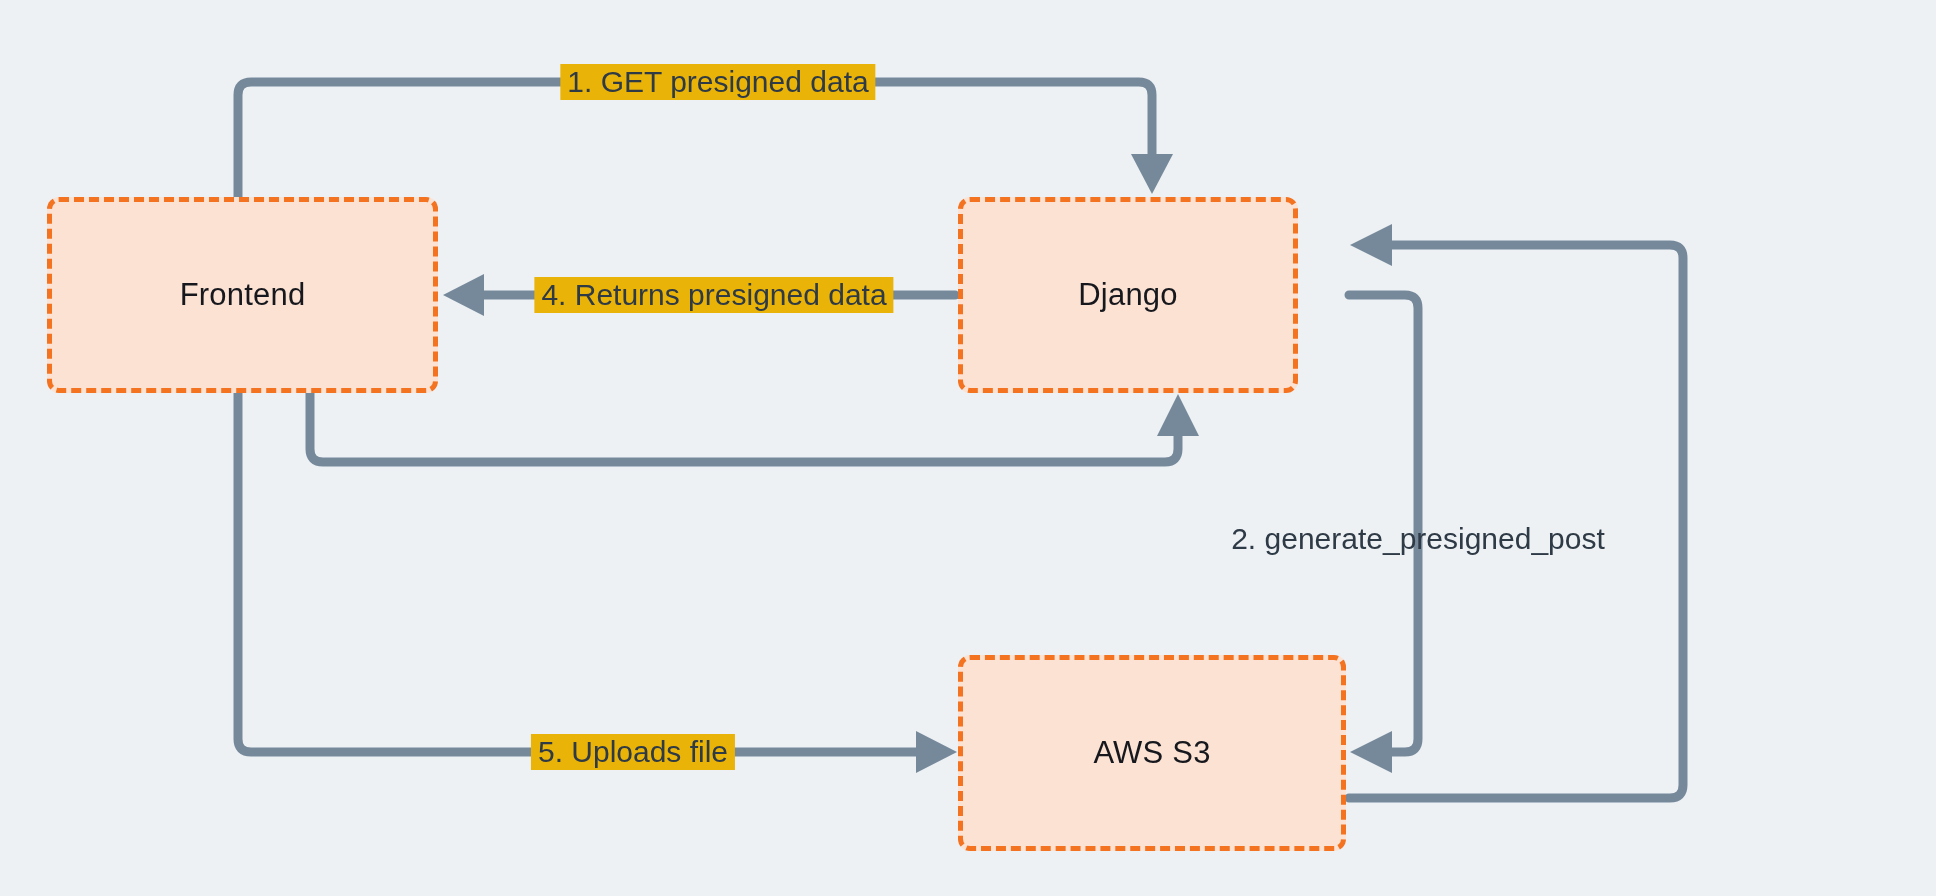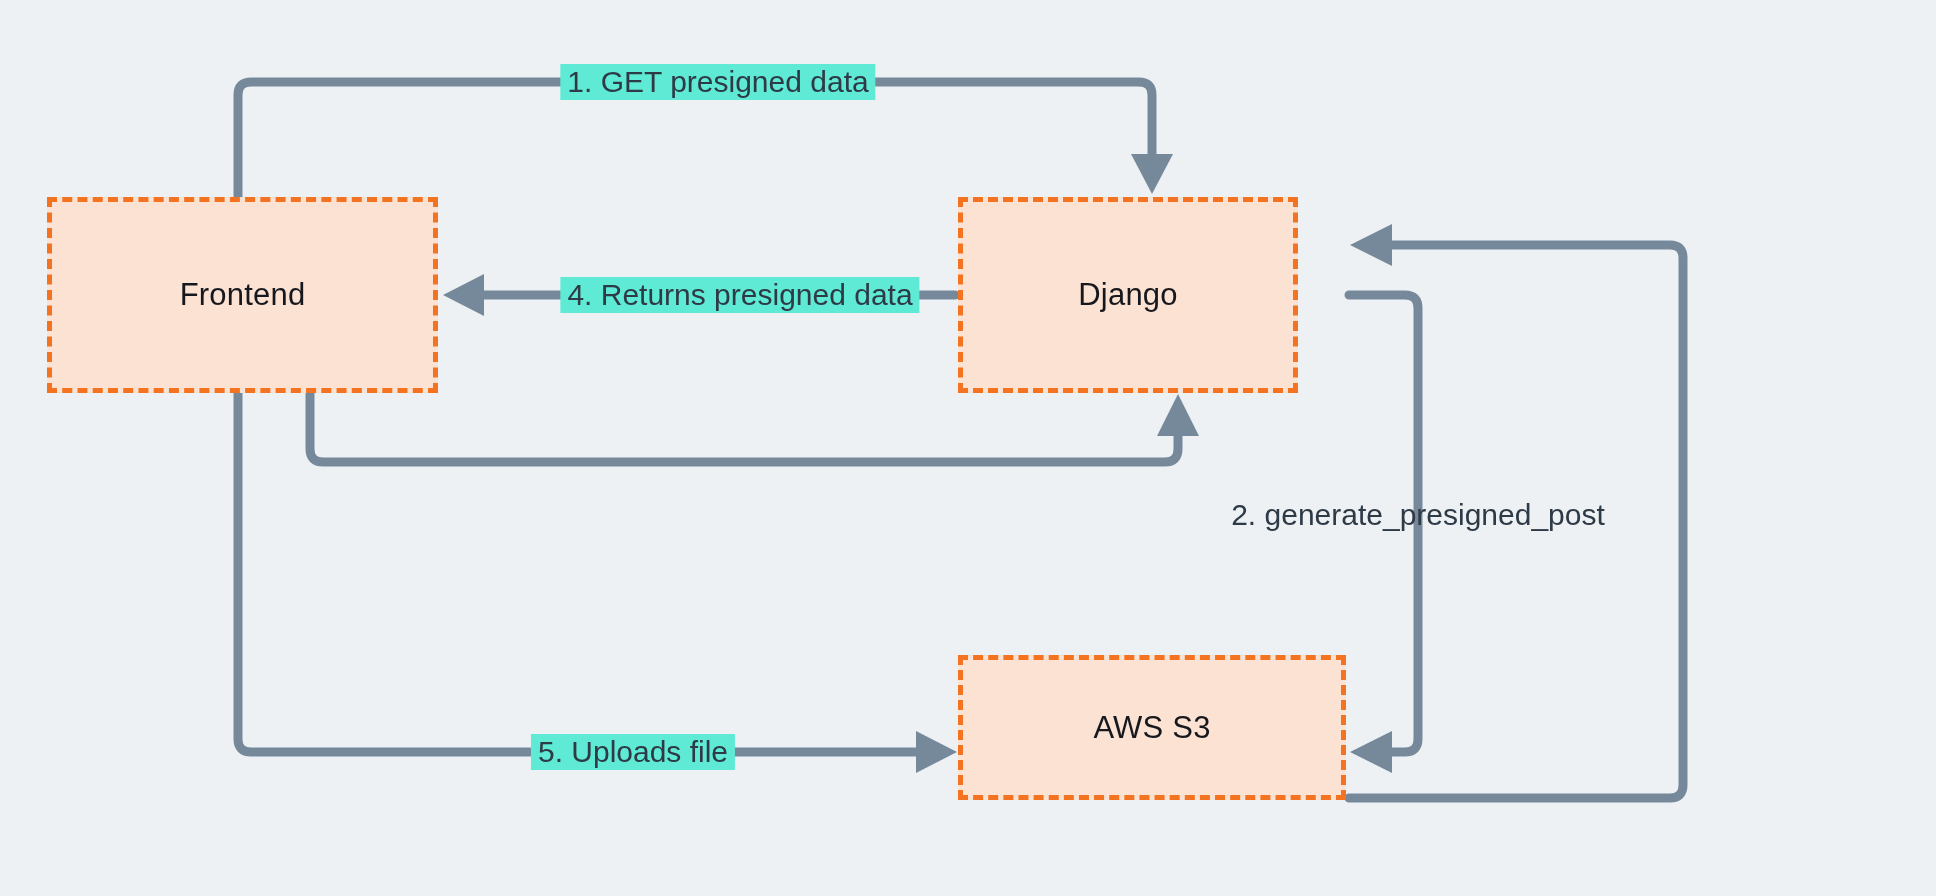--- a/index.html
+++ b/index.html
@@ -35,46 +35,47 @@
   }
   .arrow-head {
     fill: #76899b;
     stroke: none;
   }
   .node-box {
     position: absolute;
     box-sizing: border-box;
     background: #fce2d3;
     border: 5px dashed #f37321;
-    border-radius: 0;
+    border-radius: 12px;
     display: flex;
     align-items: center;
     justify-content: center;
   }
   .node-label {
     font-family: "Liberation Sans", sans-serif;
     font-size: 31px;
     color: #16181d;
     letter-spacing: 0.2px;
     white-space: pre;
   }
   .edge-label {
     position: absolute;
     font-family: "Liberation Sans", sans-serif;
     font-size: 30px;
     color: #2e3a46;
     white-space: pre;
-    background: #5eead4;
+    background: #eab308;
     line-height: 36px;
     padding: 0 7px;
     transform: translate(-50%, -50%);
     pointer-events: none;
   }
   .edge-label.plain {
     background: transparent;
+    margin-top: 24px;
   }
 </style>
 </head>
 <body>
 
 <div id="diagram-root">
 
   <svg class="canvas" viewBox="0 0 1936 896">
 
     <g>
@@ -110,27 +111,27 @@
   </svg>
 
   <div class="node-box" style="left:47px; top:197px; width:391px; height:196px;">
     <span class="node-label">Frontend</span>
   </div>
 
   <div class="node-box" style="left:958px; top:197px; width:340px; height:196px;">
     <span class="node-label">Django</span>
   </div>
 
-  <div class="node-box" style="left:958px; top:655px; width:388px; height:145px;">
+  <div class="node-box" style="left:958px; top:655px; width:388px; height:196px;">
     <span class="node-label">AWS S3</span>
   </div>
 
   <div class="edge-label" style="left:718px; top:82px;">1. GET presigned data</div>
 
   <div class="edge-label plain" style="left:1418px; top:515px;">2. generate_presigned_post</div>
 
 
-  <div class="edge-label" style="left:714px; top:295px;margin-left:26px;">4. Returns presigned data</div>
+  <div class="edge-label" style="left:714px; top:295px;">4. Returns presigned data</div>
 
   <div class="edge-label" style="left:633px; top:752px;">5. Uploads file</div>
 
 
 </div>
 
 </body></html>

